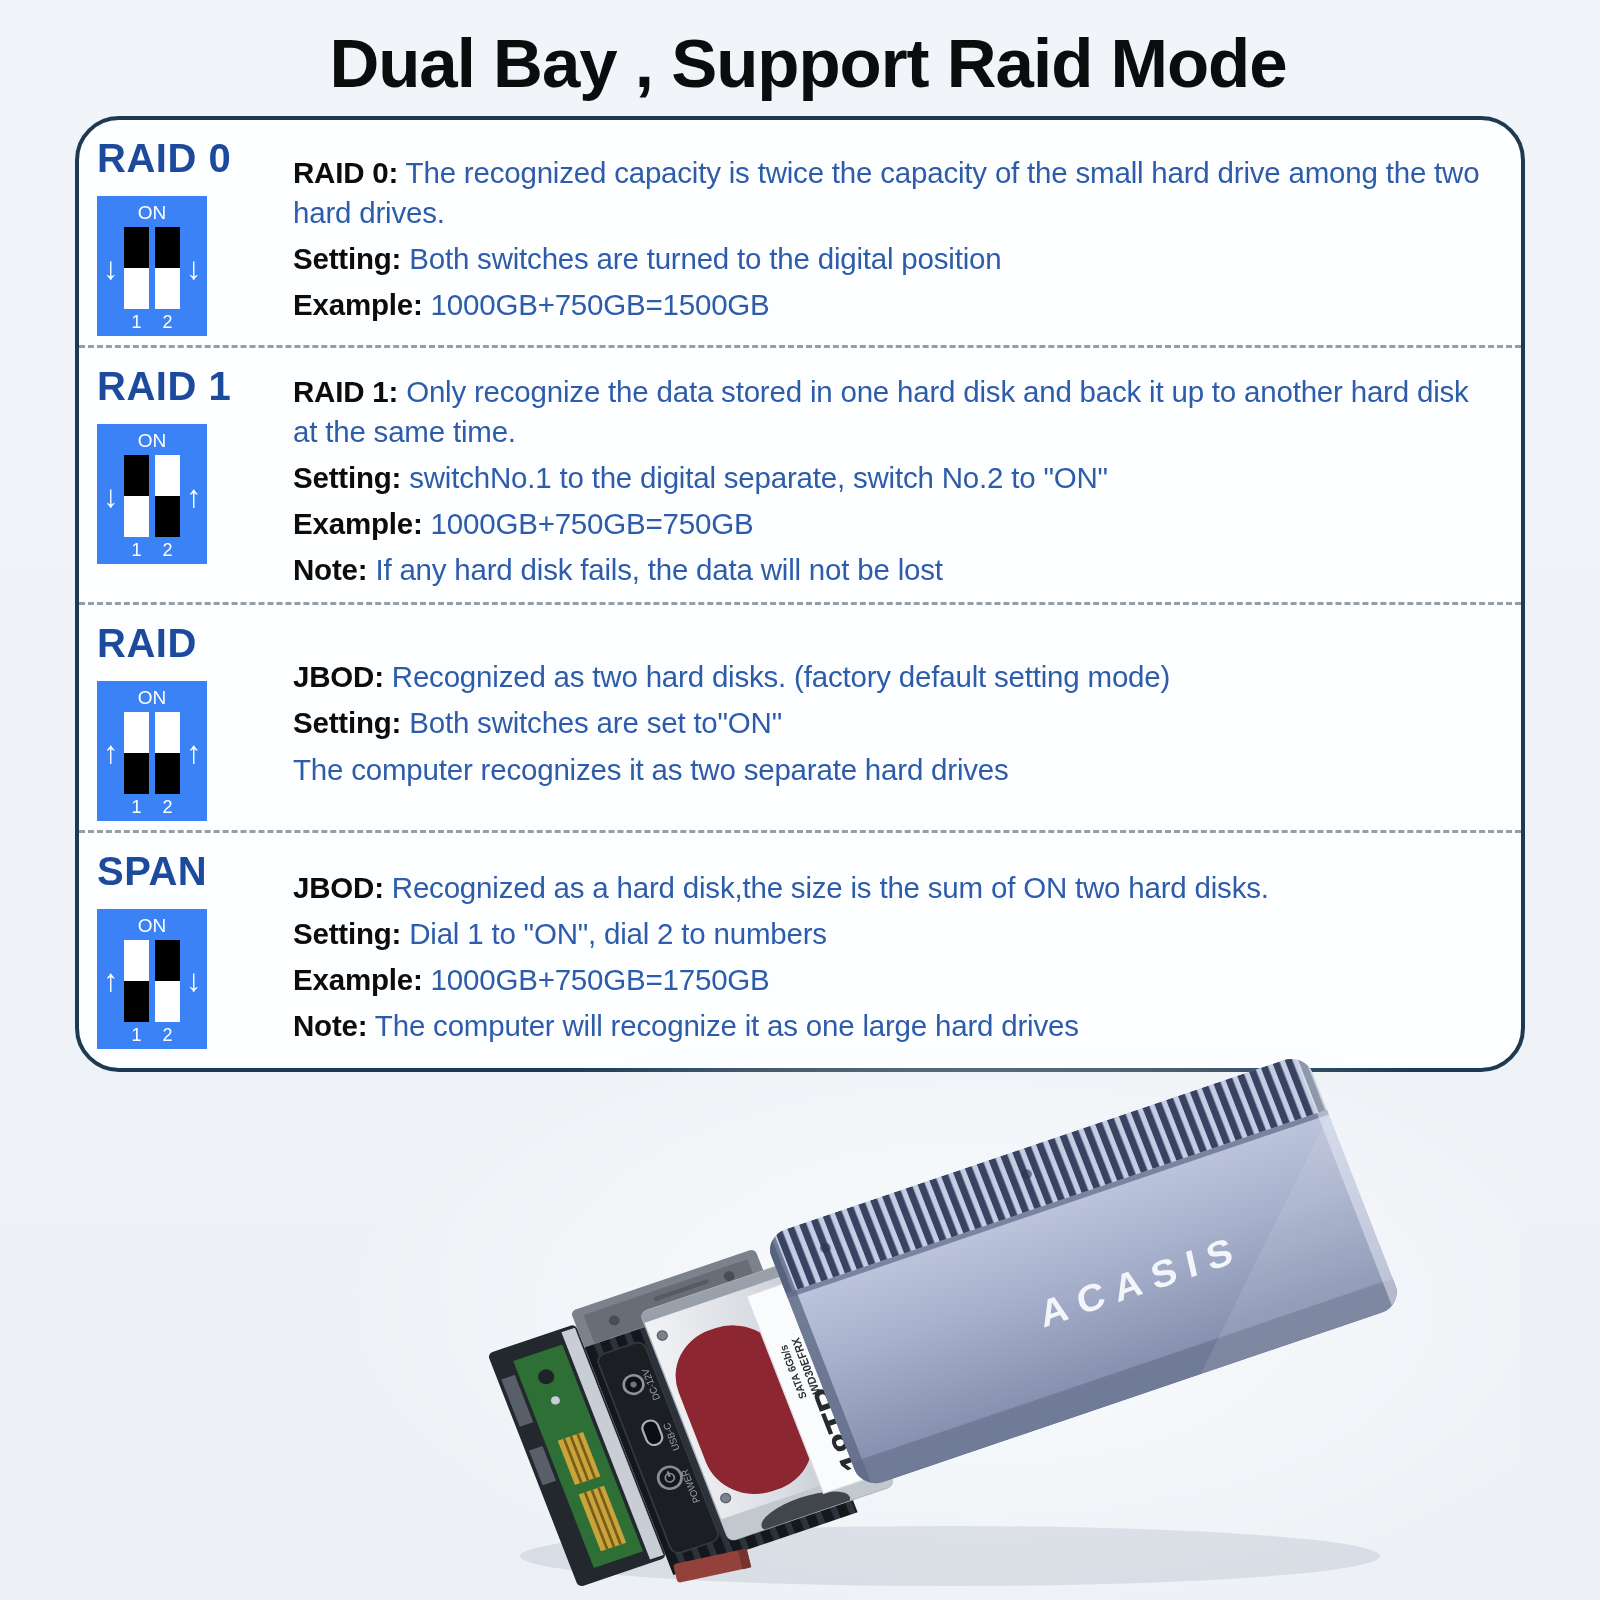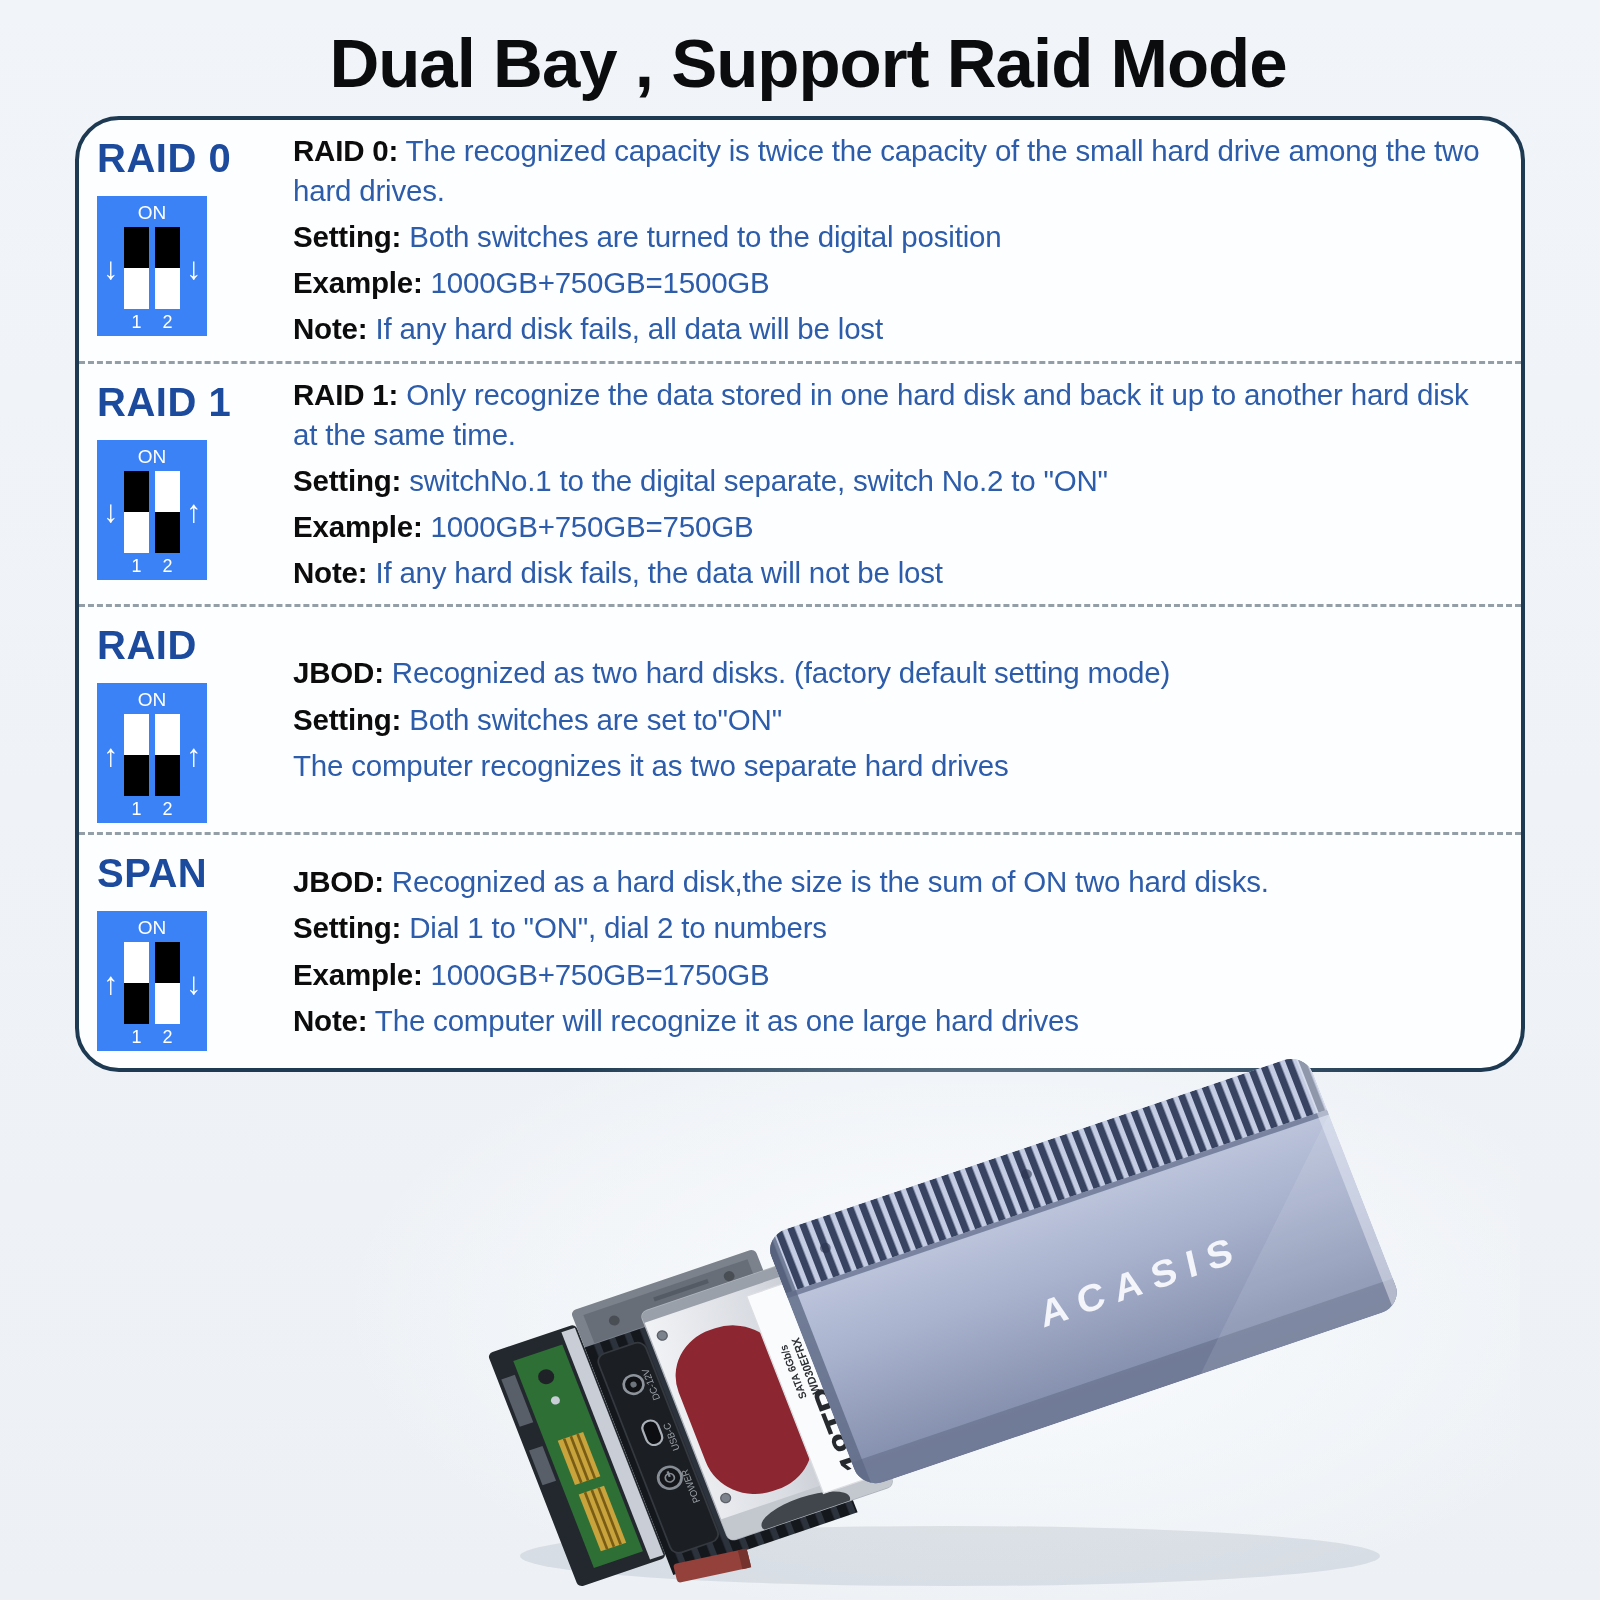--- a/index.html
+++ b/index.html
@@ -31,21 +31,21 @@
   .dip-arrow { color:#fff; font-size:31px; width:15px; line-height:1; text-align:center; font-weight:400; }
   .toggle { width:25px; height:82px; display:flex; flex-direction:column; }
   .toggle .half { flex:1; }
   .toggle.down .half.top { background:#000; } .toggle.down .half.bot { background:#fff; }
   .toggle.up   .half.top { background:#fff; } .toggle.up   .half.bot { background:#000; }
   .dip-nums { display:flex; gap:6px; margin-top:4px; padding-left:0; }
   .dip-num { width:25px; text-align:center; color:#fff; font-size:18px; line-height:1; }
   .dip-nums .spacer { width:15px; }
 
   .sec-right { flex:1; display:flex; flex-direction:column; justify-content:center;
-    padding:8px 30px 8px 0; }
+    padding:21px 30px 8px 0; }
   .text-line { margin:3px 0; font-size:29.5px; line-height:1.36; letter-spacing:-0.2px;
     color:#2d5caa; }
   .text-line .lbl { color:#0c0c0c; font-weight:700; }
 
   
   .product { position:absolute; left:390px; top:1078px; width:1070px; height:522px; }
   .product::before { content:""; position:absolute; inset:-30px -60px;
     background:radial-gradient(ellipse at 55% 45%, #fafcfe 0%, rgba(250,252,254,0) 70%); }
   .product svg { position:relative; overflow:visible; }
 </style>
@@ -79,21 +79,20 @@
           <span class="dip-num">1</span>
           <span class="dip-num">2</span>
           <span class="spacer"></span>
         </div>
       </div>
     </div>
     <div class="sec-right">
           <p class="text-line"><b class="lbl">RAID 0:</b> <span>The recognized capacity is twice the capacity of the small hard  drive among the two hard drives.</span></p>
           <p class="text-line"><b class="lbl">Setting:</b> <span>Both switches are turned to the digital position</span></p>
           <p class="text-line"><b class="lbl">Example:</b> <span>1000GB+750GB=1500GB</span></p>
-          <p class="text-line"><b class="lbl">Note:</b> <span>If any hard disk fails, all data will be lost</span></p>
         </div>
   </section>
 
   <section class="raid-section">
     <div class="sec-left">
       <div class="mode-label">RAID 1</div>
       <div class="dip">
         <div class="dip-on">ON</div>
         <div class="dip-mid">
           <span class="dip-arrow">↓</span>

